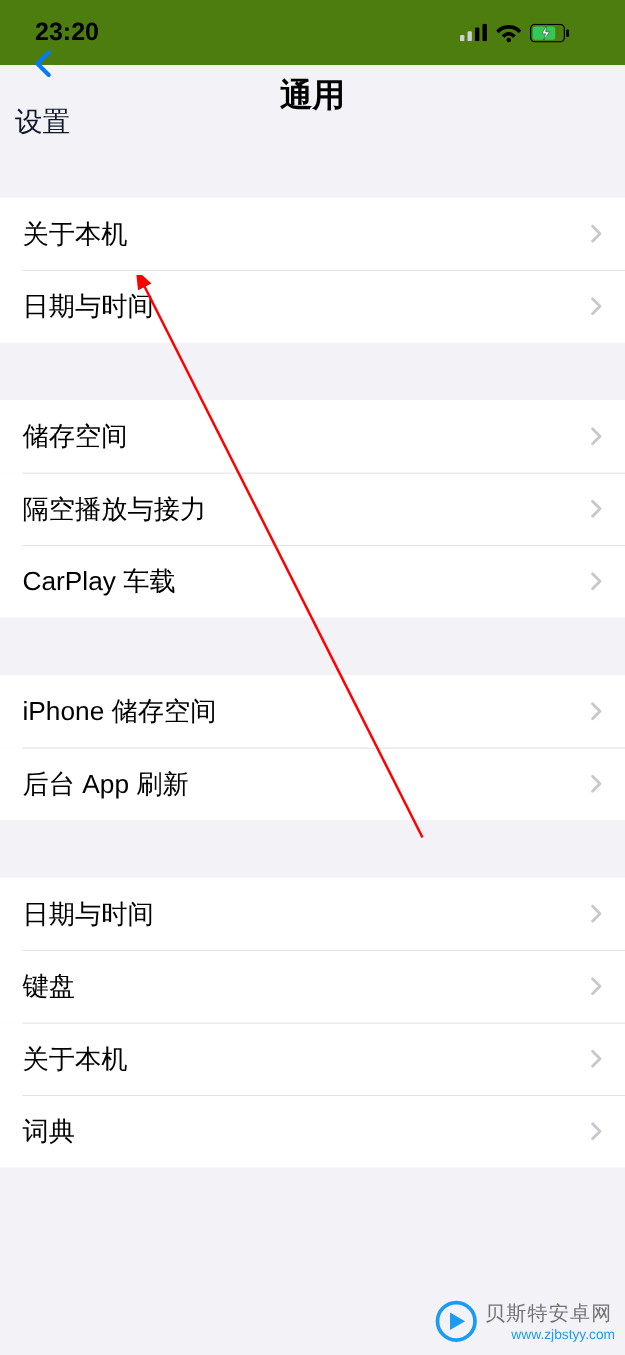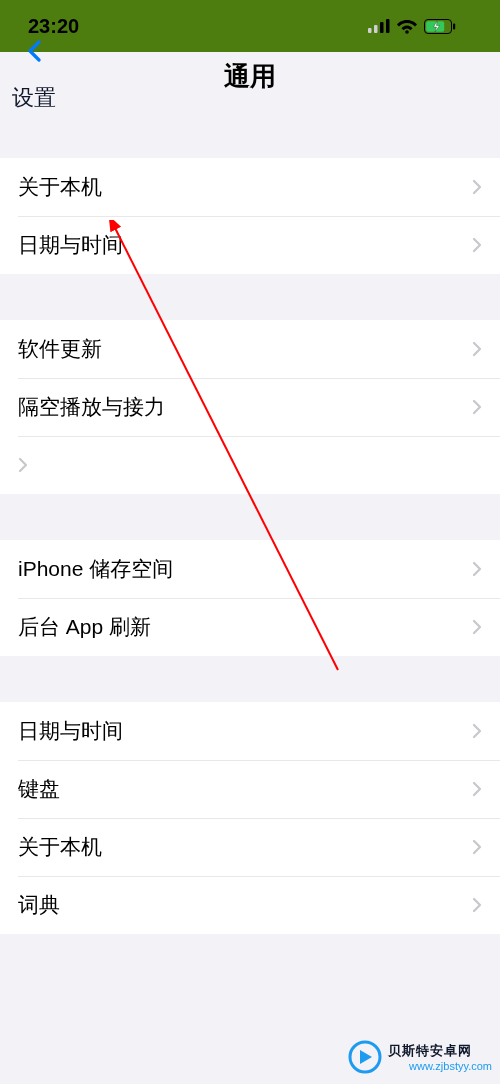--- a/index.html
+++ b/index.html
@@ -89,21 +89,21 @@
     }
     .watermark {
       position: absolute;
       right: 8px;
       bottom: 10px;
       display: flex;
       align-items: center;
       gap: 6px;
     }
     .watermark-text { text-align: left; }
-    .watermark-text .l1 { font-size: 13px; font-weight: 700; color: #0f172a; letter-spacing: 1px; }
+    .watermark-text .l1 { font-size: 16px; font-weight: 400; color: #737373; letter-spacing: 1px; }
     .watermark-text .l2 { font-size: 11px; color: #1d9bf0; margin-left: 21px; }
   </style>
 </head>
 <body>
 
 <div class="status-bar">
   <span class="status-time">23:20</span>
   <div class="status-icons">
     <svg width="22" height="14" viewBox="0 0 22 14">
         <rect x="0" y="9" width="3.5" height="5" rx="1" fill="#cfcfd4"></rect>
@@ -144,32 +144,33 @@
   <div class="row">
     <span class="row-label">日期与时间</span>
     <svg class="chevron" width="10" height="16" viewBox="0 0 10 16">
         <path d="M2 2 L8 8 L2 14" stroke="#c7c7cc" stroke-width="2.2" fill="none" stroke-linecap="round" stroke-linejoin="round"></path>
       </svg>
   </div>
 </div>
 
 <div class="group">
   <div class="row">
-    <span class="row-label">软件更新</span>
+    <span class="row-label">储存空间</span>
     <svg class="chevron" width="10" height="16" viewBox="0 0 10 16">
         <path d="M2 2 L8 8 L2 14" stroke="#c7c7cc" stroke-width="2.2" fill="none" stroke-linecap="round" stroke-linejoin="round"></path>
       </svg>
   </div>
   <div class="row">
     <span class="row-label">隔空播放与接力</span>
     <svg class="chevron" width="10" height="16" viewBox="0 0 10 16">
         <path d="M2 2 L8 8 L2 14" stroke="#c7c7cc" stroke-width="2.2" fill="none" stroke-linecap="round" stroke-linejoin="round"></path>
       </svg>
   </div>
   <div class="row">
+    <span class="row-label">CarPlay 车载</span>
     <svg class="chevron" width="10" height="16" viewBox="0 0 10 16">
         <path d="M2 2 L8 8 L2 14" stroke="#c7c7cc" stroke-width="2.2" fill="none" stroke-linecap="round" stroke-linejoin="round"></path>
       </svg>
   </div>
 </div>
 
 <div class="group">
   <div class="row">
     <span class="row-label">iPhone 储存空间</span>
     <svg class="chevron" width="10" height="16" viewBox="0 0 10 16">

